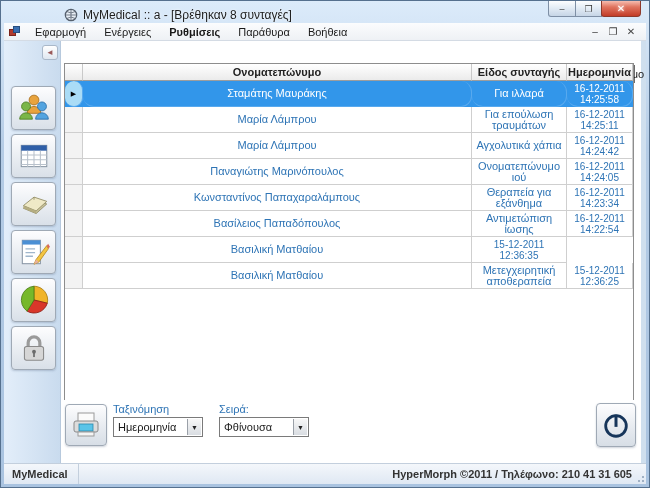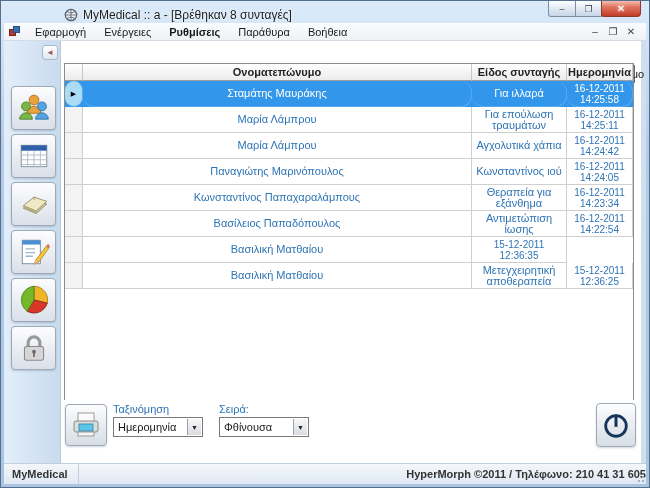--- a/index.html
+++ b/index.html
@@ -115,21 +115,21 @@
   .order-combo { position:absolute; left:158px; top:17px; width:90px; height:20px;
                  border-color:#7a7a7a; }
 
   
   .statusbar { position:absolute; left:0; right:0; bottom:0; height:21px;
                background:linear-gradient(#f4f7fb,#dfe8f3);
                border-top:1px solid #c3cfdd; font-size:11px; color:#333;
                display:flex; align-items:center;font-weight:bold; }
   .status-left { padding:0 10px 0 8px; border-right:1px solid #c3cfdd; height:100%;
                  display:flex; align-items:center; }
-  .status-right { margin-left:auto; }
+  .status-right { margin-left:auto; padding-right:14px; }
   .grip { position:absolute; right:2px; bottom:2px; width:10px; height:10px; }
   .grip i { position:absolute; width:2px; height:2px; background:#9fb0c4; }
   .grip i:nth-child(1){ right:0; bottom:0; }
   .grip i:nth-child(2){ right:4px; bottom:0; }
   .grip i:nth-child(3){ right:0; bottom:4px; }
 </style>
 </head>
 <body>
 
 <div class="window">
@@ -271,21 +271,21 @@
                 <div class="cell name">Μαρία Λάμπρου</div>
                 <div class="cell type">Αγχολυτικά χάπια</div>
                 <div class="cell date">
                   <span>16-12-2011</span>
                   <span>14:24:42</span>
                 </div>
               </div>
               <div class="grid-row">
                 <div class="cell sel"></div>
                 <div class="cell name">Παναγιώτης Μαρινόπουλος</div>
-                <div class="cell type">Κωνσταντίνος ιού</div>
+                <div class="cell type">Ονοματεπώνυμο ιού</div>
                 <div class="cell date">
                   <span>16-12-2011</span>
                   <span>14:24:05</span>
                 </div>
               </div>
               <div class="grid-row">
                 <div class="cell sel"></div>
                 <div class="cell name">Κωνσταντίνος Παπαχαραλάμπους</div>
                 <div class="cell type">Θεραπεία για εξάνθημα</div>
                 <div class="cell date">

